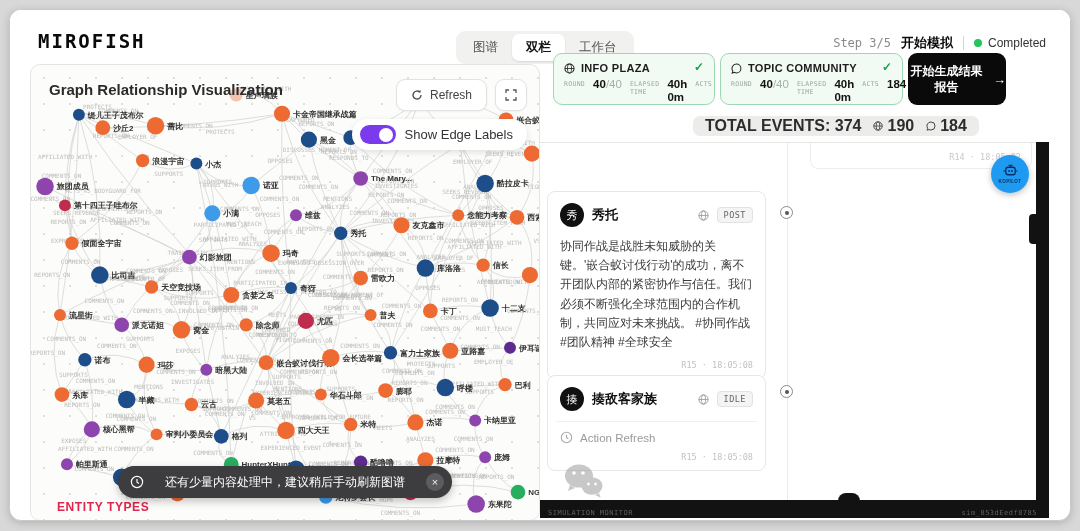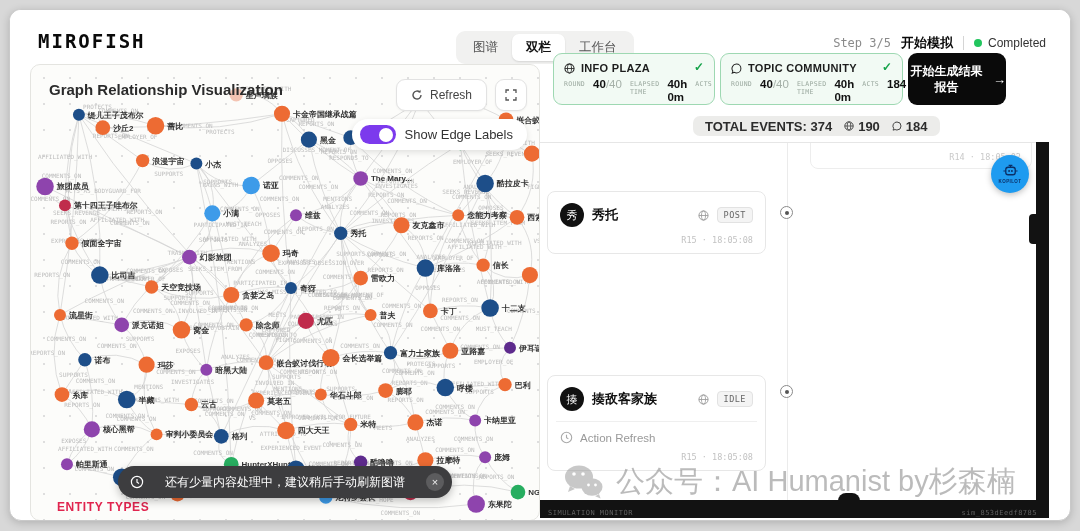--- a/index.html
+++ b/index.html
@@ -55,21 +55,21 @@
   .stat-card .row2 { display:flex; align-items:flex-start; gap:8px; margin-top:3px; }
   .mini-lbl { font-family:"DejaVu Sans Mono", monospace; font-size:6.5px; color:#9aa89e; letter-spacing:.3px;
     text-transform:uppercase; line-height:1.3; padding-top:3px; }
   .mini-val { font-size:11.5px; font-weight:bold; color:#111; line-height:1.15; padding-top:1px; }
   .mini-val .dim { color:#a5b0a8; font-weight:normal; }
   .report-btn { position:absolute; top:43px; left:898px; width:98px; height:52px; background:#0a0a0a; color:#fff;
     border-radius:9px; display:flex; align-items:center; justify-content:center; gap:8px; cursor:pointer; }
   .report-btn .txt { font-size:12px; font-weight:bold; width:78px; text-align:center; line-height:1.35; }
   .report-btn .arr { font-size:13px; }
   .totals { position:absolute; top:106px; left:683px; background:#ececea; border-radius:7px; height:20px;
-    display:flex; align-items:center; gap:12px; padding:0 12px; font-size:13px; font-weight:bold; color:#2c2c2c; }
+    display:flex; align-items:center; gap:12px; padding:0 12px; font-size:16px; font-weight:bold; color:#2c2c2c; }
   .totals .ico-pair { display:flex; align-items:center; gap:4px; }
 
   
   .monitor { position:absolute; left:530px; top:132px; width:508px; height:375px; background:#fff;
     border-top:1px solid #e6e6e6; overflow:hidden; }
   .m-divider { position:absolute; left:247px; top:0; bottom:0; width:1px; background:#ebebeb; }
   .tl-dot { position:absolute; left:240px; width:13px; height:13px; border-radius:50%; background:#fff;
     border:1.5px solid #8a8a8a; display:flex; align-items:center; justify-content:center; }
   .tl-dot::after { content:""; width:4px; height:4px; border-radius:50%; background:#555; }
   .post { position:absolute; left:7px; width:219px; background:#fff; border:1px solid #e7e7e7; border-radius:8px; padding:11px 12px 8px 12px; }
@@ -823,20 +823,21 @@
         <div class="name">秀托</div>
         <span class="ico">
           <svg width="11" height="11" viewBox="0 0 12 12">
               <circle cx="6" cy="6" r="5" fill="none" stroke="#999" stroke-width="1"></circle>
               <ellipse cx="6" cy="6" rx="2.2" ry="5" fill="none" stroke="#999" stroke-width="0.9"></ellipse>
               <path d="M1 6h10" stroke="#999" stroke-width="0.9"></path>
             </svg>
         </span>
         <span class="badge">POST</span>
       </div>
+      <div class="body">协同作战是战胜未知威胁的关键。'嵌合蚁讨伐行动'的成功，离不开团队内部的紧密协作与信任。我们必须不断强化全球范围内的合作机制，共同应对未来挑战。 #协同作战 #团队精神 #全球安全</div>
       <div class="foot">R15 · 18:05:08</div>
     </div>
 
     <div class="post" style="top:232px;">
       <div class="head">
         <div class="avatar">揍</div>
         <div class="name">揍敌客家族</div>
         <span class="ico">
           <svg width="11" height="11" viewBox="0 0 12 12">
               <circle cx="6" cy="6" r="5" fill="none" stroke="#999" stroke-width="1"></circle>
@@ -871,16 +872,15 @@
     <svg width="44" height="38" viewBox="0 0 44 38" style="opacity:.55;">
       <ellipse cx="17" cy="14" rx="14" ry="11.5" fill="#9c9c9c"></ellipse>
       <path d="M8 23l-2 6 7-3z" fill="#9c9c9c"></path>
       <circle cx="12" cy="11" r="1.8" fill="#fff"></circle>
         <circle cx="21" cy="11" r="1.8" fill="#fff"></circle>
       <ellipse cx="30" cy="24" rx="10.5" ry="8.8" fill="#9c9c9c"></ellipse>
       <path d="M37 31l1.6 4.6-5.4-2.3z" fill="#9c9c9c"></path>
       <circle cx="26.5" cy="22" r="1.4" fill="#fff"></circle>
         <circle cx="33.5" cy="22" r="1.4" fill="#fff"></circle>
     </svg>
-    <span>公众号：AI Humanist by杉森楠</span>
   </div>
 
 </div>
 
 </body></html>

